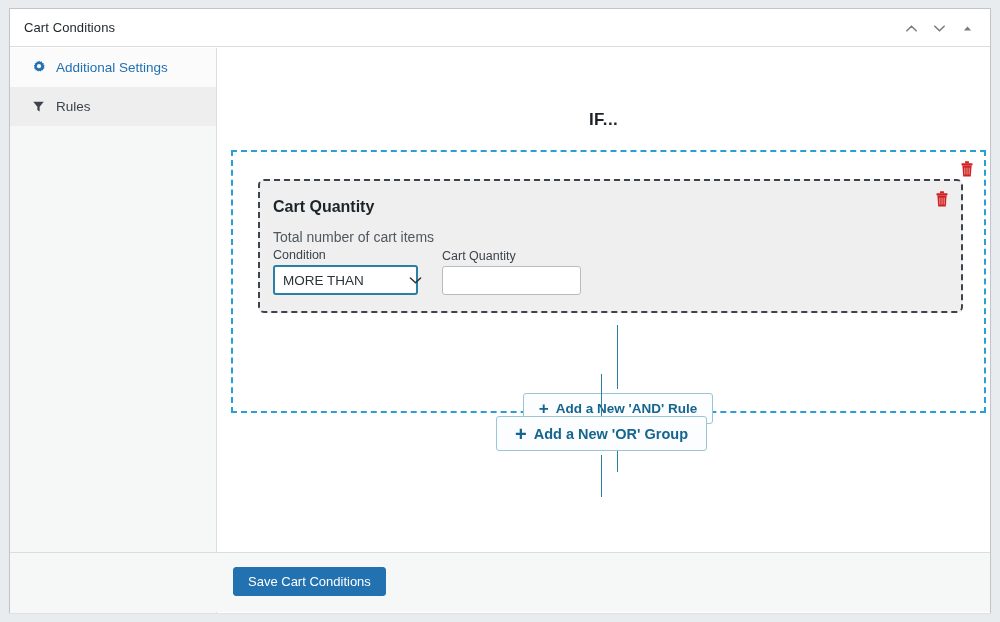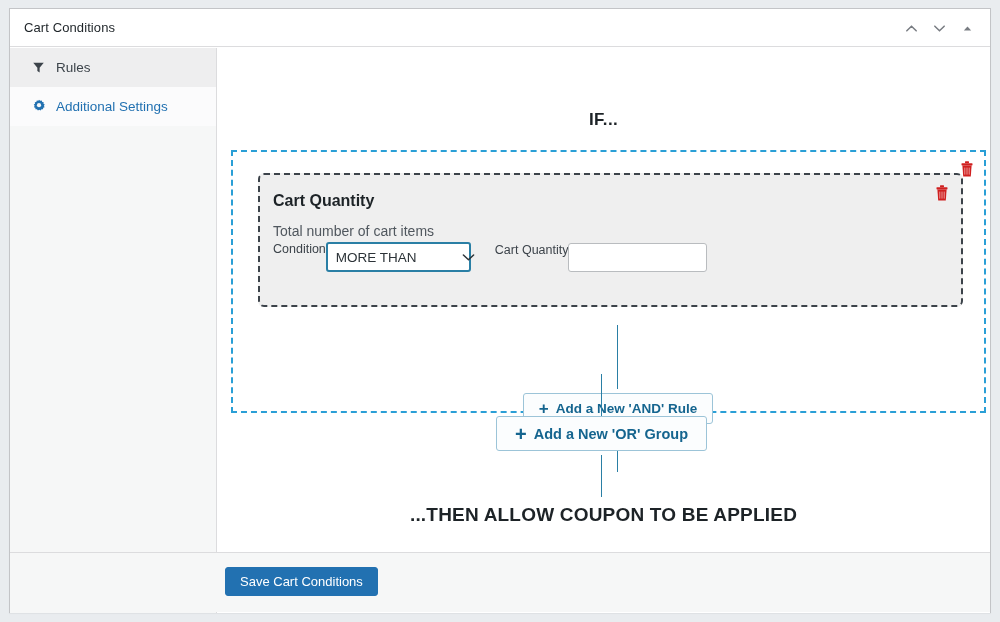--- a/index.html
+++ b/index.html
@@ -136,21 +136,21 @@
     position: absolute;
     right: 8px; top: 8px;
     width: 18px; height: 20px;
     cursor: pointer;
   }
 
   
   .rule-card {
     position: absolute;
     left: 25px;
-    top: 21px;
+    top: 27px;
     width: 705px;
     height: 134px;
     border: 2px dashed #3c434a;
     border-radius: 6px;
     background: #efefef;
   }
   .rule-card-trash {
     position: absolute;
     right: 10px; top: 9px;
     width: 18px; height: 20px;
@@ -169,21 +169,21 @@
     font-size: 14px;
     color: #50575e;
   }
   .field-row {
     position: absolute;
     left: 13px; top: 67px;
     display: flex;
     gap: 12px;
     align-items: flex-end;
   }
-  .field { display: flex; flex-direction: row; }
+  .field { display: flex; flex-direction: column; }
   .field-label {
     font-size: 12.5px;
     color: #3c434a;
     margin-bottom: 3px;
   }
   .select-wrap {
     position: relative;
     width: 157px;
     border-radius: 13px;
   }
@@ -282,21 +282,21 @@
     position: absolute;
     left: 0; bottom: 0;
     width: 980px; height: 60px;
     background: #f6f7f7;
     border-top: 1px solid #dcdcde;
   }
   .save-btn {
     position: absolute;
     left: 207px;
     top: 14px;
-    margin-left: 8px;
+    margin-left: 16px;
     height: 29px;
     padding: 0 14px;
     background: #2271b1;
     color: #ffffff;
     border: 1px solid #2271b1;
     border-radius: 3px;
     font-size: 13px;
     font-family: "Liberation Sans", sans-serif;
     cursor: pointer;
   }
@@ -326,37 +326,37 @@
             <path d="M8 5.5 L12.5 10.5 L3.5 10.5 Z" fill="#787c82"></path>
           </svg>
         </button>
       </div>
     </div>
 
     <div class="panel-body">
 
       <div class="sidebar">
 
-        <div class="side-item active">
-          <span class="side-icon">
-            <svg width="13" height="13" viewBox="0 0 16 16" aria-hidden="true">
-              <path d="M1.5 2.2 H14.5 L9.4 8.2 V14 L6.6 12.3 V8.2 Z" fill="#3c434a"></path>
-            </svg>
-          </span>
-          <span class="side-label">Rules</span>
-        </div>
-
         <div class="side-item">
           <span class="side-icon">
             <svg width="14" height="14" viewBox="0 0 16 16" aria-hidden="true">
               <path d="M8 0.9 L9.4 2.1 L11.1 1.6 L11.7 3.3 L13.4 3.6 L13.1 5.3 L14.6 6.3 L13.6 7.7 L14.4 9.3 L12.8 10 L12.6 11.7 L10.9 11.7 L9.8 13 L8.3 12.2 L6.8 13 L5.7 11.7 L4 11.7 L3.8 10 L2.2 9.3 L3 7.7 L2 6.3 L3.5 5.3 L3.2 3.6 L4.9 3.3 L5.5 1.6 L7.2 2.1 Z" fill="#2271b1"></path>
               <circle cx="8" cy="7" r="2.4" fill="#f6f7f7"></circle>
             </svg>
           </span>
           <span class="side-label">Additional Settings</span>
+        </div>
+
+        <div class="side-item active">
+          <span class="side-icon">
+            <svg width="13" height="13" viewBox="0 0 16 16" aria-hidden="true">
+              <path d="M1.5 2.2 H14.5 L9.4 8.2 V14 L6.6 12.3 V8.2 Z" fill="#3c434a"></path>
+            </svg>
+          </span>
+          <span class="side-label">Rules</span>
         </div>
 
         <div class="sidebar-rest"></div>
       </div>
 
       <div class="content">
 
         <div class="if-heading">IF...</div>
 
         <div class="or-group">
@@ -425,21 +425,20 @@
         <div class="connector" style="left:384px; top:345px; height:0px;"></div>
         <div class="connector" style="left:384px; top:305px; height:42px;"></div>
 
         <button class="flow-btn btn-or">
           <span class="plus">+</span>
           <span>Add a New 'OR' Group</span>
         </button>
 
         <div class="connector" style="left:384px; top:386px; height:42px;"></div>
 
-        <div class="then-heading">...THEN ALLOW COUPON TO BE APPLIED</div>
       </div>
     </div>
 
     <div class="panel-footer">
       <button class="save-btn">Save Cart Conditions</button>
     </div>
 
   </div>
 </div>
 

